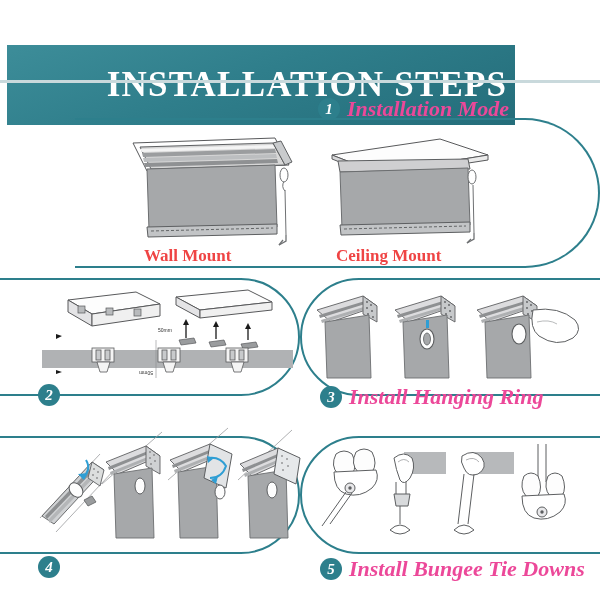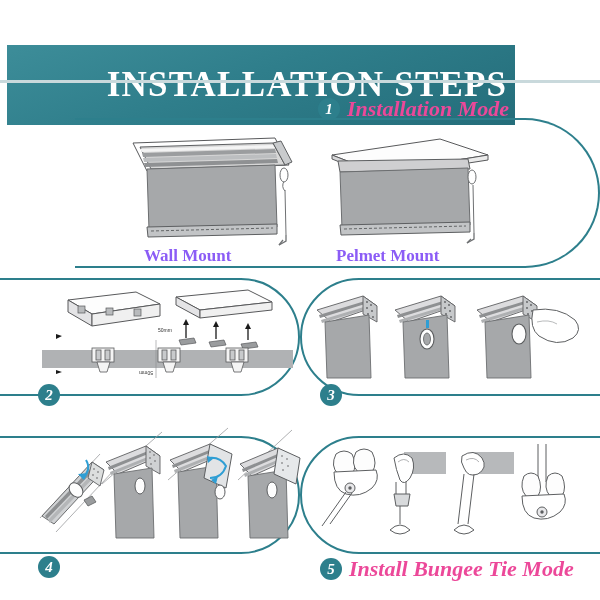--- a/index.html
+++ b/index.html
@@ -62,21 +62,21 @@
   .h1{left:318px;top:96px;}
   .h2{left:38px; top:384px;}
   .h3{left:320px;top:384px;}
   .h4{left:38px; top:556px;}
   .h5{left:320px;top:556px;}
 
   
   .caption{
     position:absolute;
     font-family:"Liberation Serif", serif;
-    font-weight:bold;font-size:17px;color:#8b5cf6;
+    font-weight:bold;font-size:17px;color:#ef4444;
     white-space:nowrap;
   }
   .cap-wall{left:144px;top:246px;}
   .cap-ceil{left:336px;top:246px;}
 
   
   .ill{position:absolute;}
   .dim-text{
     position:absolute;font-family:"Liberation Sans", sans-serif;
     font-size:5px;color:#333;white-space:nowrap;
@@ -142,21 +142,21 @@
       <line x1="24" y1="94" x2="146" y2="91" stroke="#4a4c4e" stroke-width="0.8" stroke-dasharray="3,2"></line>
 
       <ellipse cx="152" cy="42" rx="4" ry="7" fill="#ffffff" stroke="#6f7173" stroke-width="1"></ellipse>
       <line x1="153" y1="50" x2="154" y2="98" stroke="#6f7173" stroke-width="1"></line>
       <path d="M154,98 l0,6 l-7,4" fill="none" stroke="#6f7173" stroke-width="1.3"></path>
       <line x1="147" y1="108" x2="151" y2="104" stroke="#6f7173" stroke-width="1.3"></line>
     </svg>
   </div>
 
   <div class="caption cap-wall">Wall Mount</div>
-  <div class="caption cap-ceil">Pelmet Mount</div>
+  <div class="caption cap-ceil">Ceiling Mount</div>
 
   <div class="frame frame-r2a"></div>
   <div class="frame frame-r2b"></div>
 
   <div class="ill" style="left:40px;top:282px;width:255px;height:98px;">
     <svg width="255" height="98" viewBox="0 0 255 98">
 
       <polygon points="28,18 96,10 120,22 52,32" fill="#fdfdfd" stroke="#58595b" stroke-width="1"></polygon>
       <polygon points="28,18 52,32 52,44 28,30" fill="#e4e4e6" stroke="#58595b" stroke-width="1"></polygon>
       <polygon points="52,32 120,22 120,34 52,44" fill="#f0f0f0" stroke="#58595b" stroke-width="1"></polygon>
@@ -261,20 +261,21 @@
         <path d="M62,40 q12,-3 20,2" fill="none" stroke="#9a9c9e" stroke-width="0.7"></path>
       </g>
     </svg>
   </div>
 
   <div class="step-head h2">
     <span class="badge">2</span>
   </div>
   <div class="step-head h3">
     <span class="badge">3</span>
+    <span class="step-label">Install Hanging Ring</span>
   </div>
 
   <div class="frame frame-r3a"></div>
   <div class="frame frame-r3b"></div>
 
   <div class="ill" style="left:34px;top:440px;width:268px;height:100px;">
     <svg width="268" height="100" viewBox="0 0 268 100">
 
       <g>
         <line x1="6" y1="78" x2="66" y2="14" stroke="#9a9c9e" stroke-width="0.8"></line>
@@ -382,16 +383,16 @@
         <circle cx="24" cy="72" r="1.7" fill="#5d5f61"></circle>
       </g>
     </svg>
   </div>
 
   <div class="step-head h4">
     <span class="badge">4</span>
   </div>
   <div class="step-head h5">
     <span class="badge">5</span>
-    <span class="step-label">Install Bungee Tie Mode</span>
+    <span class="step-label">Install Bungee Tie Downs</span>
   </div>
 
 </div>
 
 </body></html>

